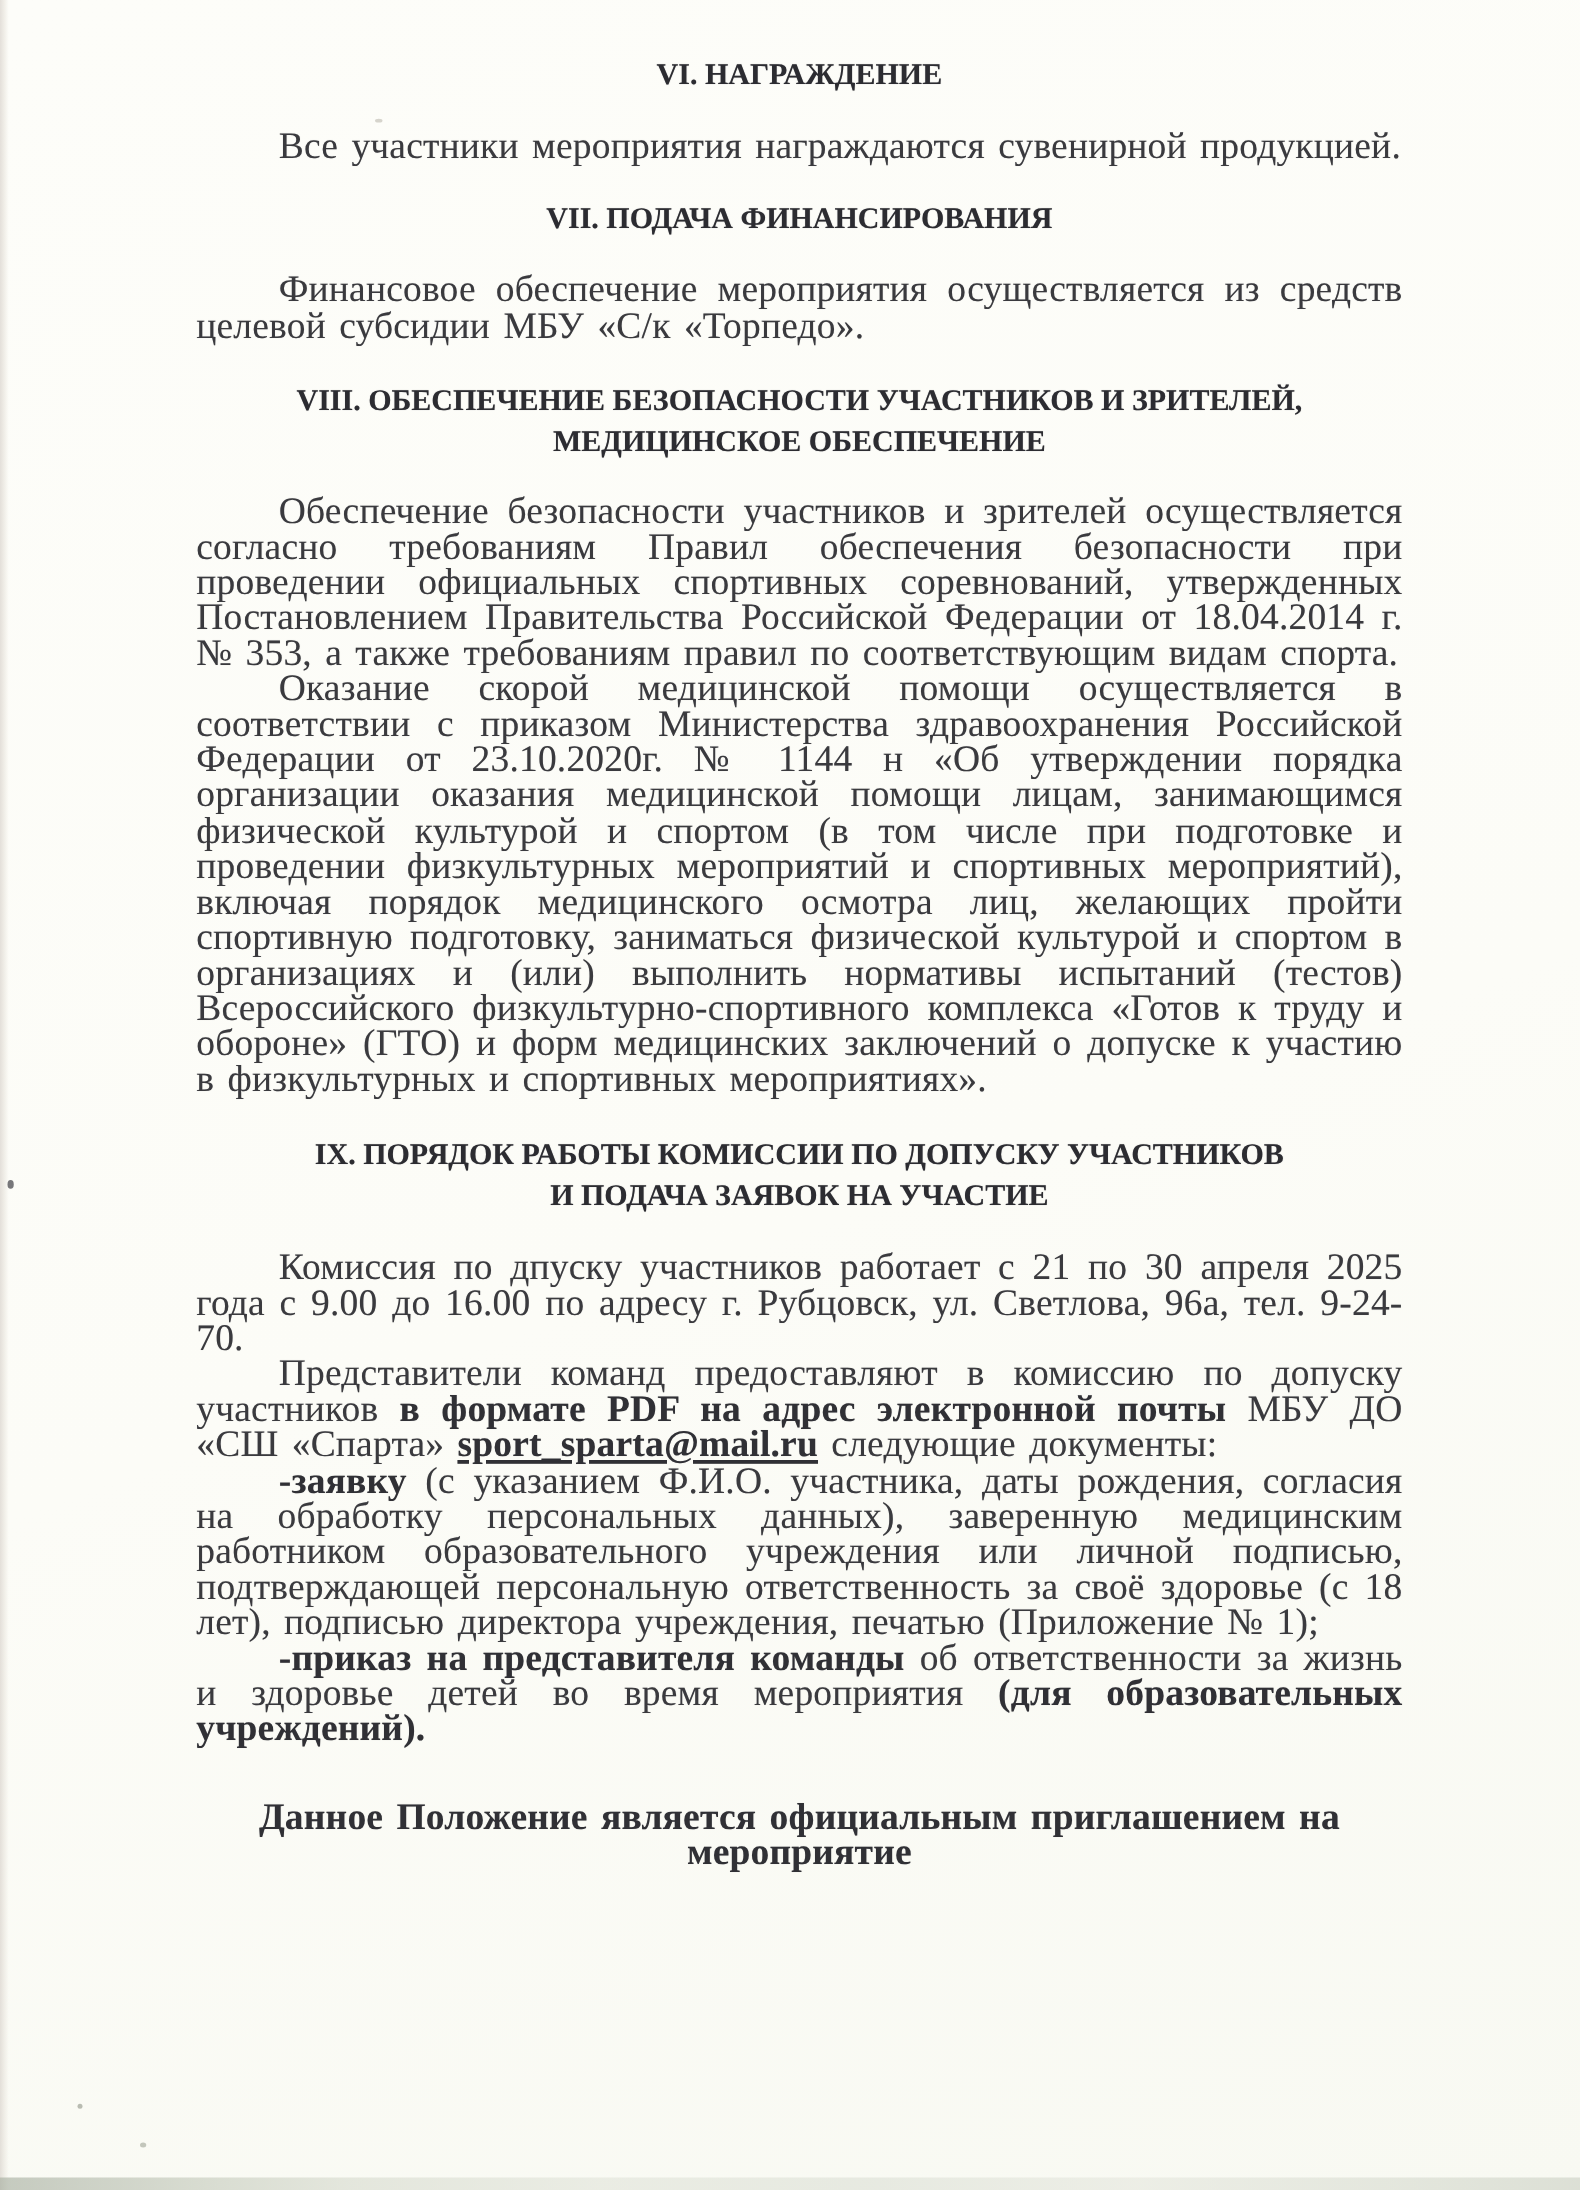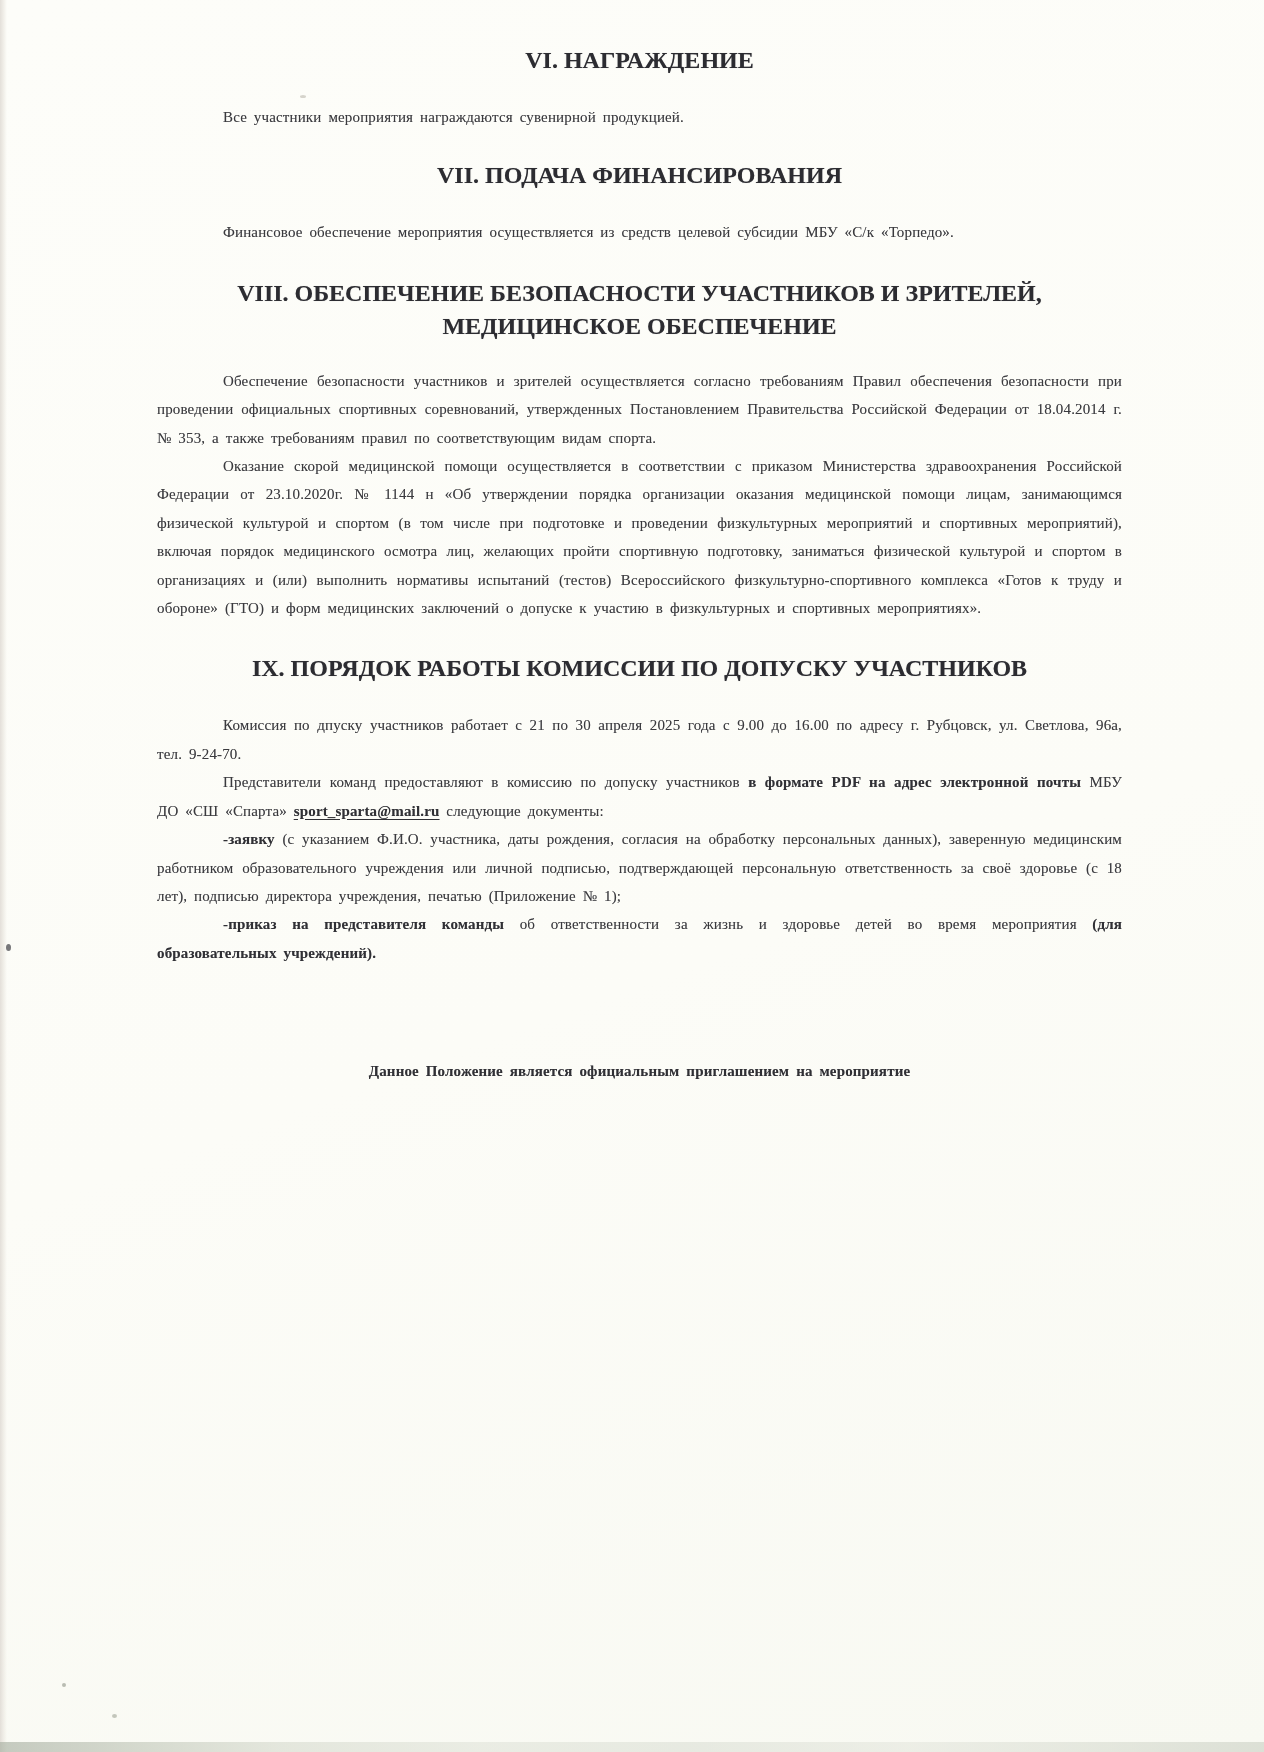--- a/index.html
+++ b/index.html
@@ -48,21 +48,21 @@
   .heading {
     font-weight: bold;
     font-size: 24px;
     line-height: 33px;
     text-align: center;
     color: #2c2c31;
     text-shadow: 0 0 0.7px rgba(50,50,60,.45);
   }
   .para {
     margin: 0;
-    font-size: 15px;
+    font-size: 30px;
     line-height: 28.4px;
     letter-spacing: 0.15px;
     word-spacing: 3px;
     text-align: justify;
     text-indent: 66px;
     text-shadow: 0 0 0.6px rgba(60,60,70,.35);
   }
   .para .b { font-weight: bold; color: #303035; }
   .para .u { text-decoration: underline; text-underline-offset: 3px; }
   .para.center-bold {
@@ -73,21 +73,21 @@
   }
 
   
   [data-name="para-awards"]         { margin-top: 26px; }
   [data-name="heading-vii"]         { margin-top: 28px; }
   [data-name="para-financing"]      { margin-top: 26px; }
   [data-name="heading-viii"]        { margin-top: 30px; }
   [data-name="para-safety"]         { margin-top: 24px; }
   [data-name="heading-ix"]          { margin-top: 30px; }
   [data-name="para-commission"]     { margin-top: 26px; }
-  [data-name="para-invitation"]     { margin-top: 90px; }
+  [data-name="para-invitation"]     { margin-top: 42px; }
 </style>
 </head>
 <body>
 
 <div class="page" data-name="scanned-document-page">
   <div class="edge-left" data-name="scan-edge-left"></div>
   <div class="edge-bottom" data-name="scan-edge-bottom"></div>
   <div class="speck s1" data-name="scan-speck"></div>
   <div class="speck s2" data-name="scan-speck"></div>
   <div class="speck s3" data-name="scan-speck"></div>
@@ -102,20 +102,21 @@
       </div>
       <p class="para" data-name="para-financing"><span data-name="text-segment">Финансовое обеспечение мероприятия осуществляется из средств целевой субсидии МБУ «С/к «Торпедо».</span></p>
       <div class="heading" data-name="heading-viii">
         <div data-name="heading-line">VIII. ОБЕСПЕЧЕНИЕ БЕЗОПАСНОСТИ УЧАСТНИКОВ И ЗРИТЕЛЕЙ,</div>
         <div data-name="heading-line">МЕДИЦИНСКОЕ ОБЕСПЕЧЕНИЕ</div>
       </div>
       <p class="para" data-name="para-safety"><span data-name="text-segment">Обеспечение безопасности участников и зрителей осуществляется согласно требованиям Правил обеспечения безопасности при проведении официальных спортивных соревнований, утвержденных Постановлением Правительства Российской Федерации от 18.04.2014 г. № 353, а также требованиям правил по соответствующим видам спорта.</span></p>
       <p class="para" data-name="para-medical"><span data-name="text-segment">Оказание скорой медицинской помощи осуществляется в соответствии с приказом Министерства здравоохранения Российской Федерации от 23.10.2020г. № 1144 н «Об утверждении порядка организации оказания медицинской помощи лицам, занимающимся физической культурой и спортом (в том числе при подготовке и проведении физкультурных мероприятий и спортивных мероприятий), включая порядок медицинского осмотра лиц, желающих пройти спортивную подготовку, заниматься физической культурой и спортом в организациях и (или) выполнить нормативы испытаний (тестов) Всероссийского физкультурно-спортивного комплекса «Готов к труду и обороне» (ГТО) и форм медицинских заключений о допуске к участию в физкультурных и спортивных мероприятиях».</span></p>
       <div class="heading" data-name="heading-ix">
         <div data-name="heading-line">IX. ПОРЯДОК РАБОТЫ КОМИССИИ ПО ДОПУСКУ УЧАСТНИКОВ</div>
+        <div data-name="heading-line">И ПОДАЧА ЗАЯВОК НА УЧАСТИЕ</div>
       </div>
       <p class="para" data-name="para-commission"><span data-name="text-segment">Комиссия по дпуску участников работает с 21 по 30 апреля 2025 года с 9.00 до 16.00 по адресу г. Рубцовск, ул. Светлова, 96а, тел. 9-24-70.</span></p>
       <p class="para" data-name="para-representatives"><span data-name="text-segment">Представители команд предоставляют в комиссию  по допуску участников </span><span data-name="text-segment" class="b">в формате PDF на адрес электронной почты</span><span data-name="text-segment"> МБУ ДО «СШ «Спарта» </span><span data-name="text-segment" class="b u">sport_sparta@mail.ru</span><span data-name="text-segment"> следующие документы:</span></p>
       <p class="para" data-name="para-application"><span data-name="text-segment" class="b">-заявку</span><span data-name="text-segment"> (с указанием Ф.И.О. участника, даты рождения, согласия на обработку персональных данных), заверенную медицинским работником образовательного учреждения или личной подписью, подтверждающей персональную ответственность за своё здоровье (с 18 лет), подписью директора учреждения, печатью (Приложение № 1);</span></p>
       <p class="para" data-name="para-order"><span data-name="text-segment" class="b">-приказ на представителя команды</span><span data-name="text-segment"> об ответственности за жизнь и здоровье детей во время мероприятия </span><span data-name="text-segment" class="b">(для образовательных учреждений).</span></p>
       <p class="para center-bold" data-name="para-invitation"><span data-name="text-segment" class="b">Данное Положение является официальным приглашением на мероприятие</span></p>
     </div>
 </div>
 
 </body></html>

